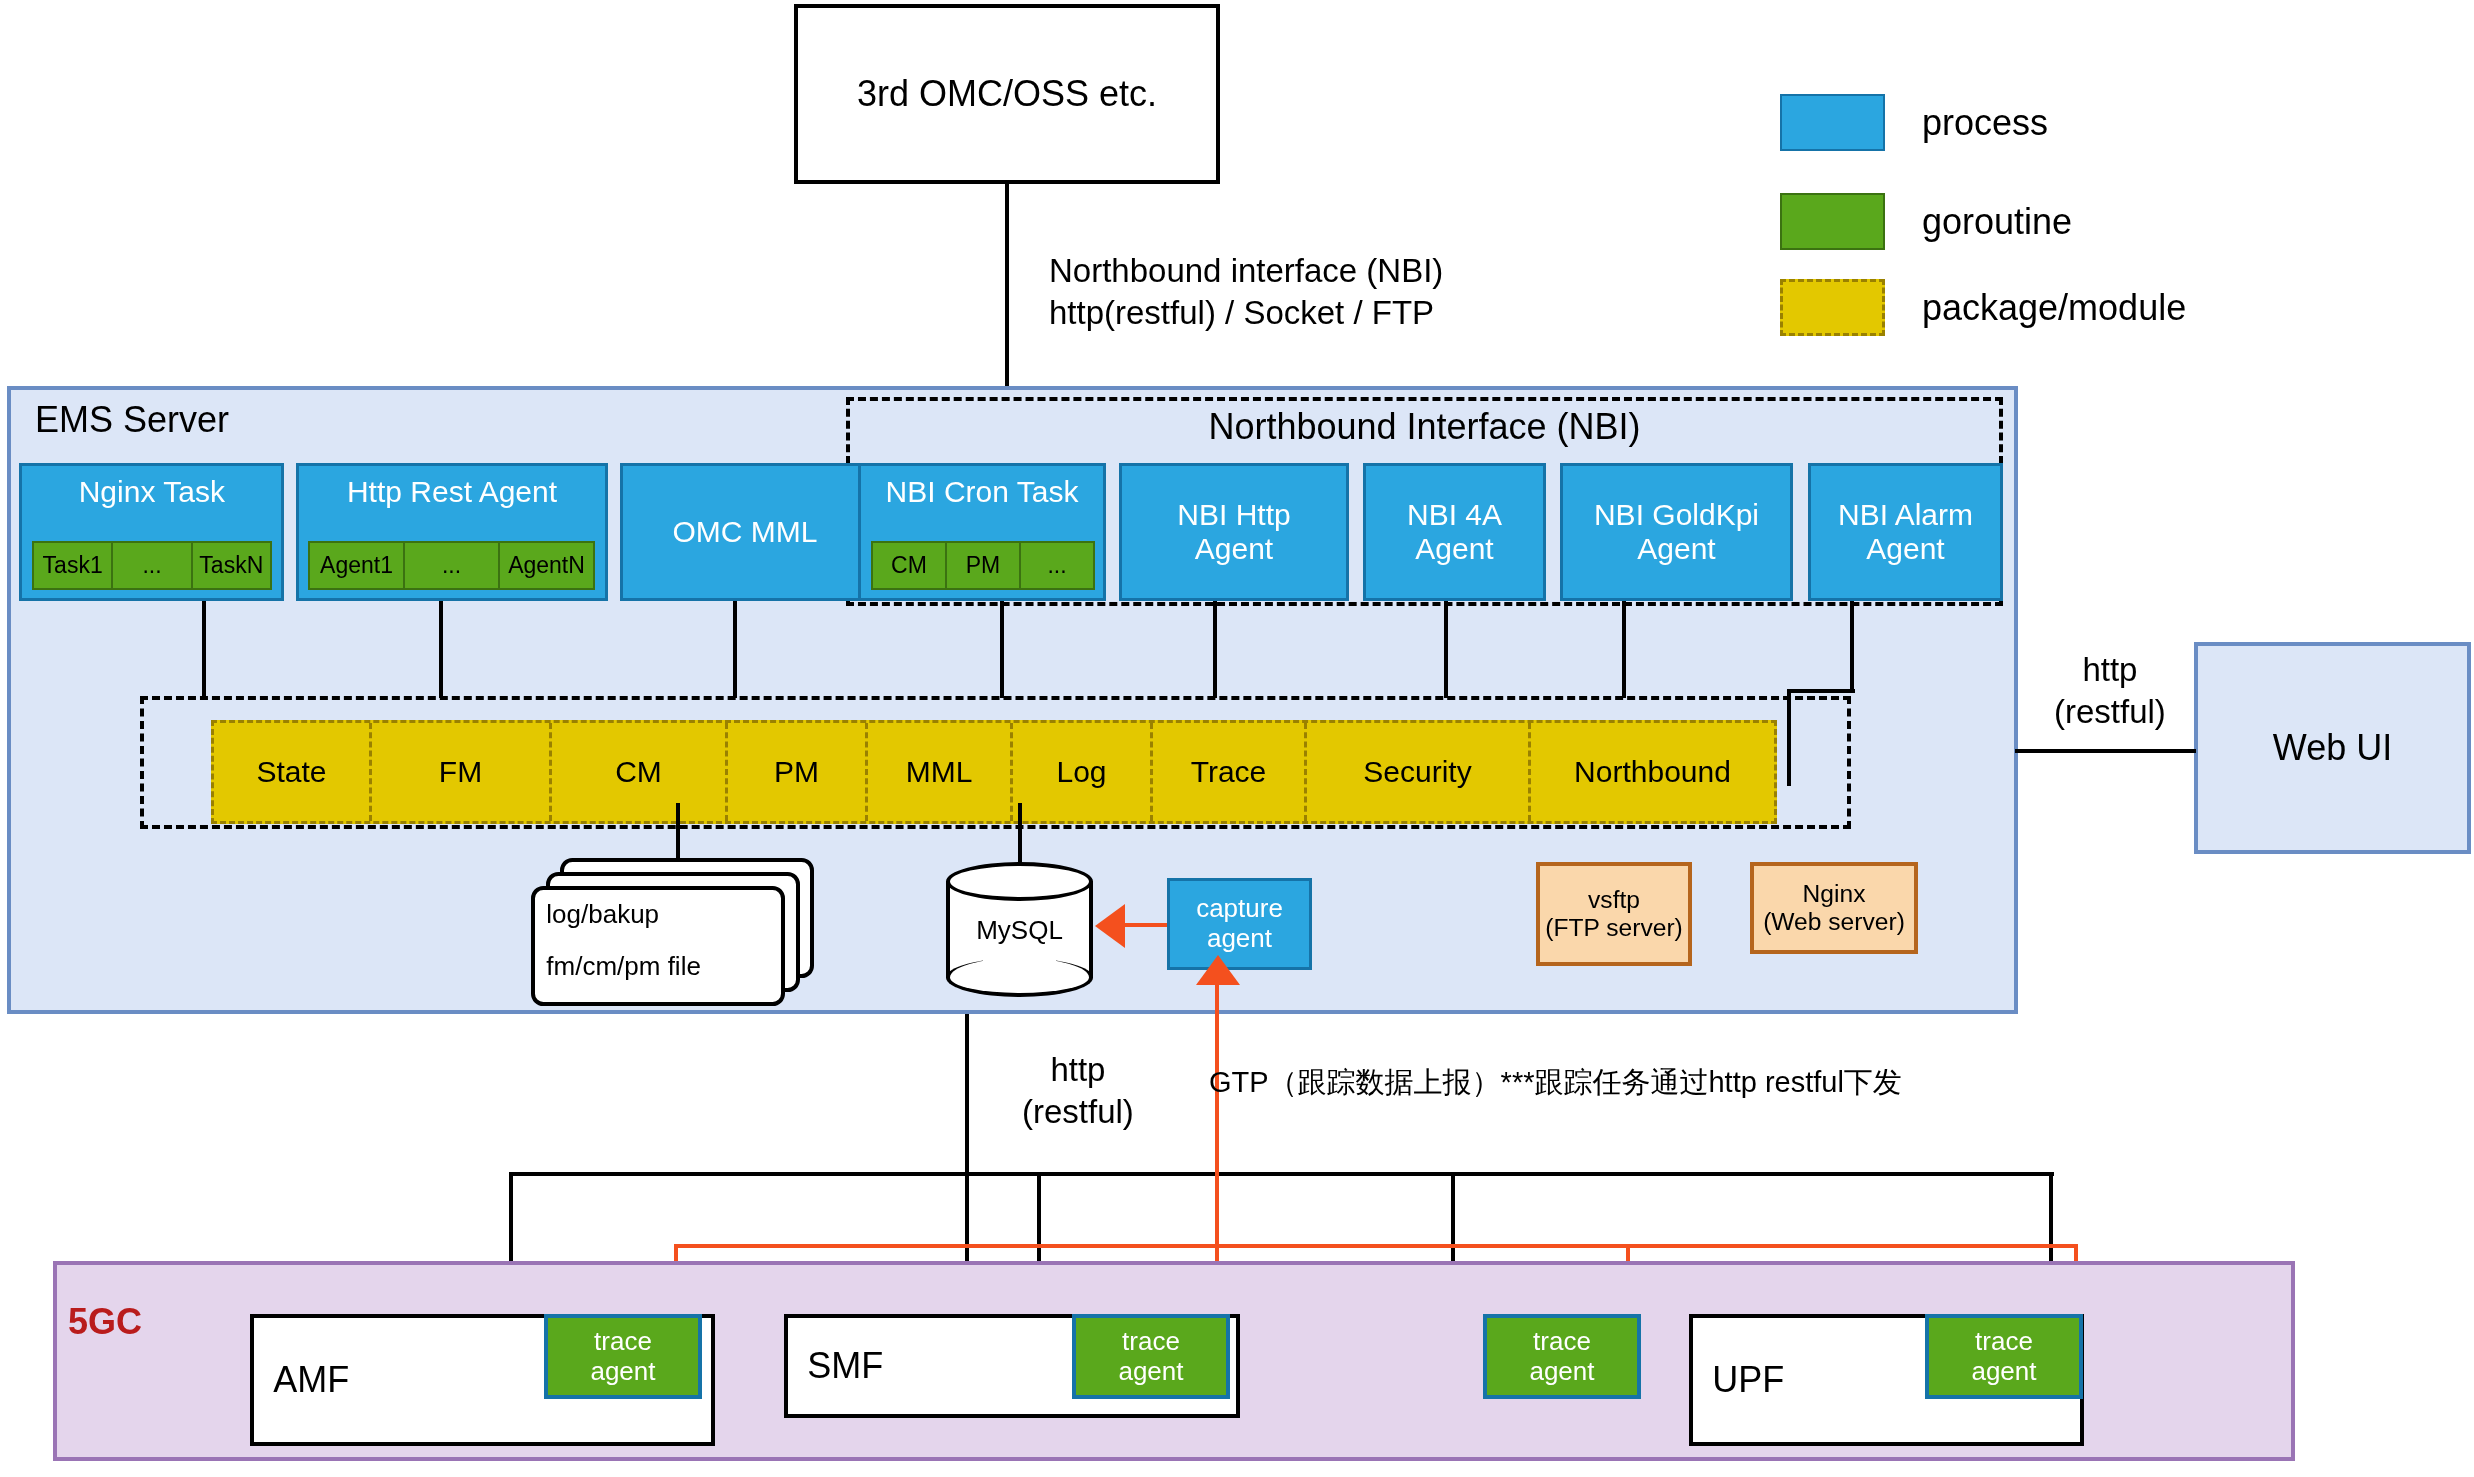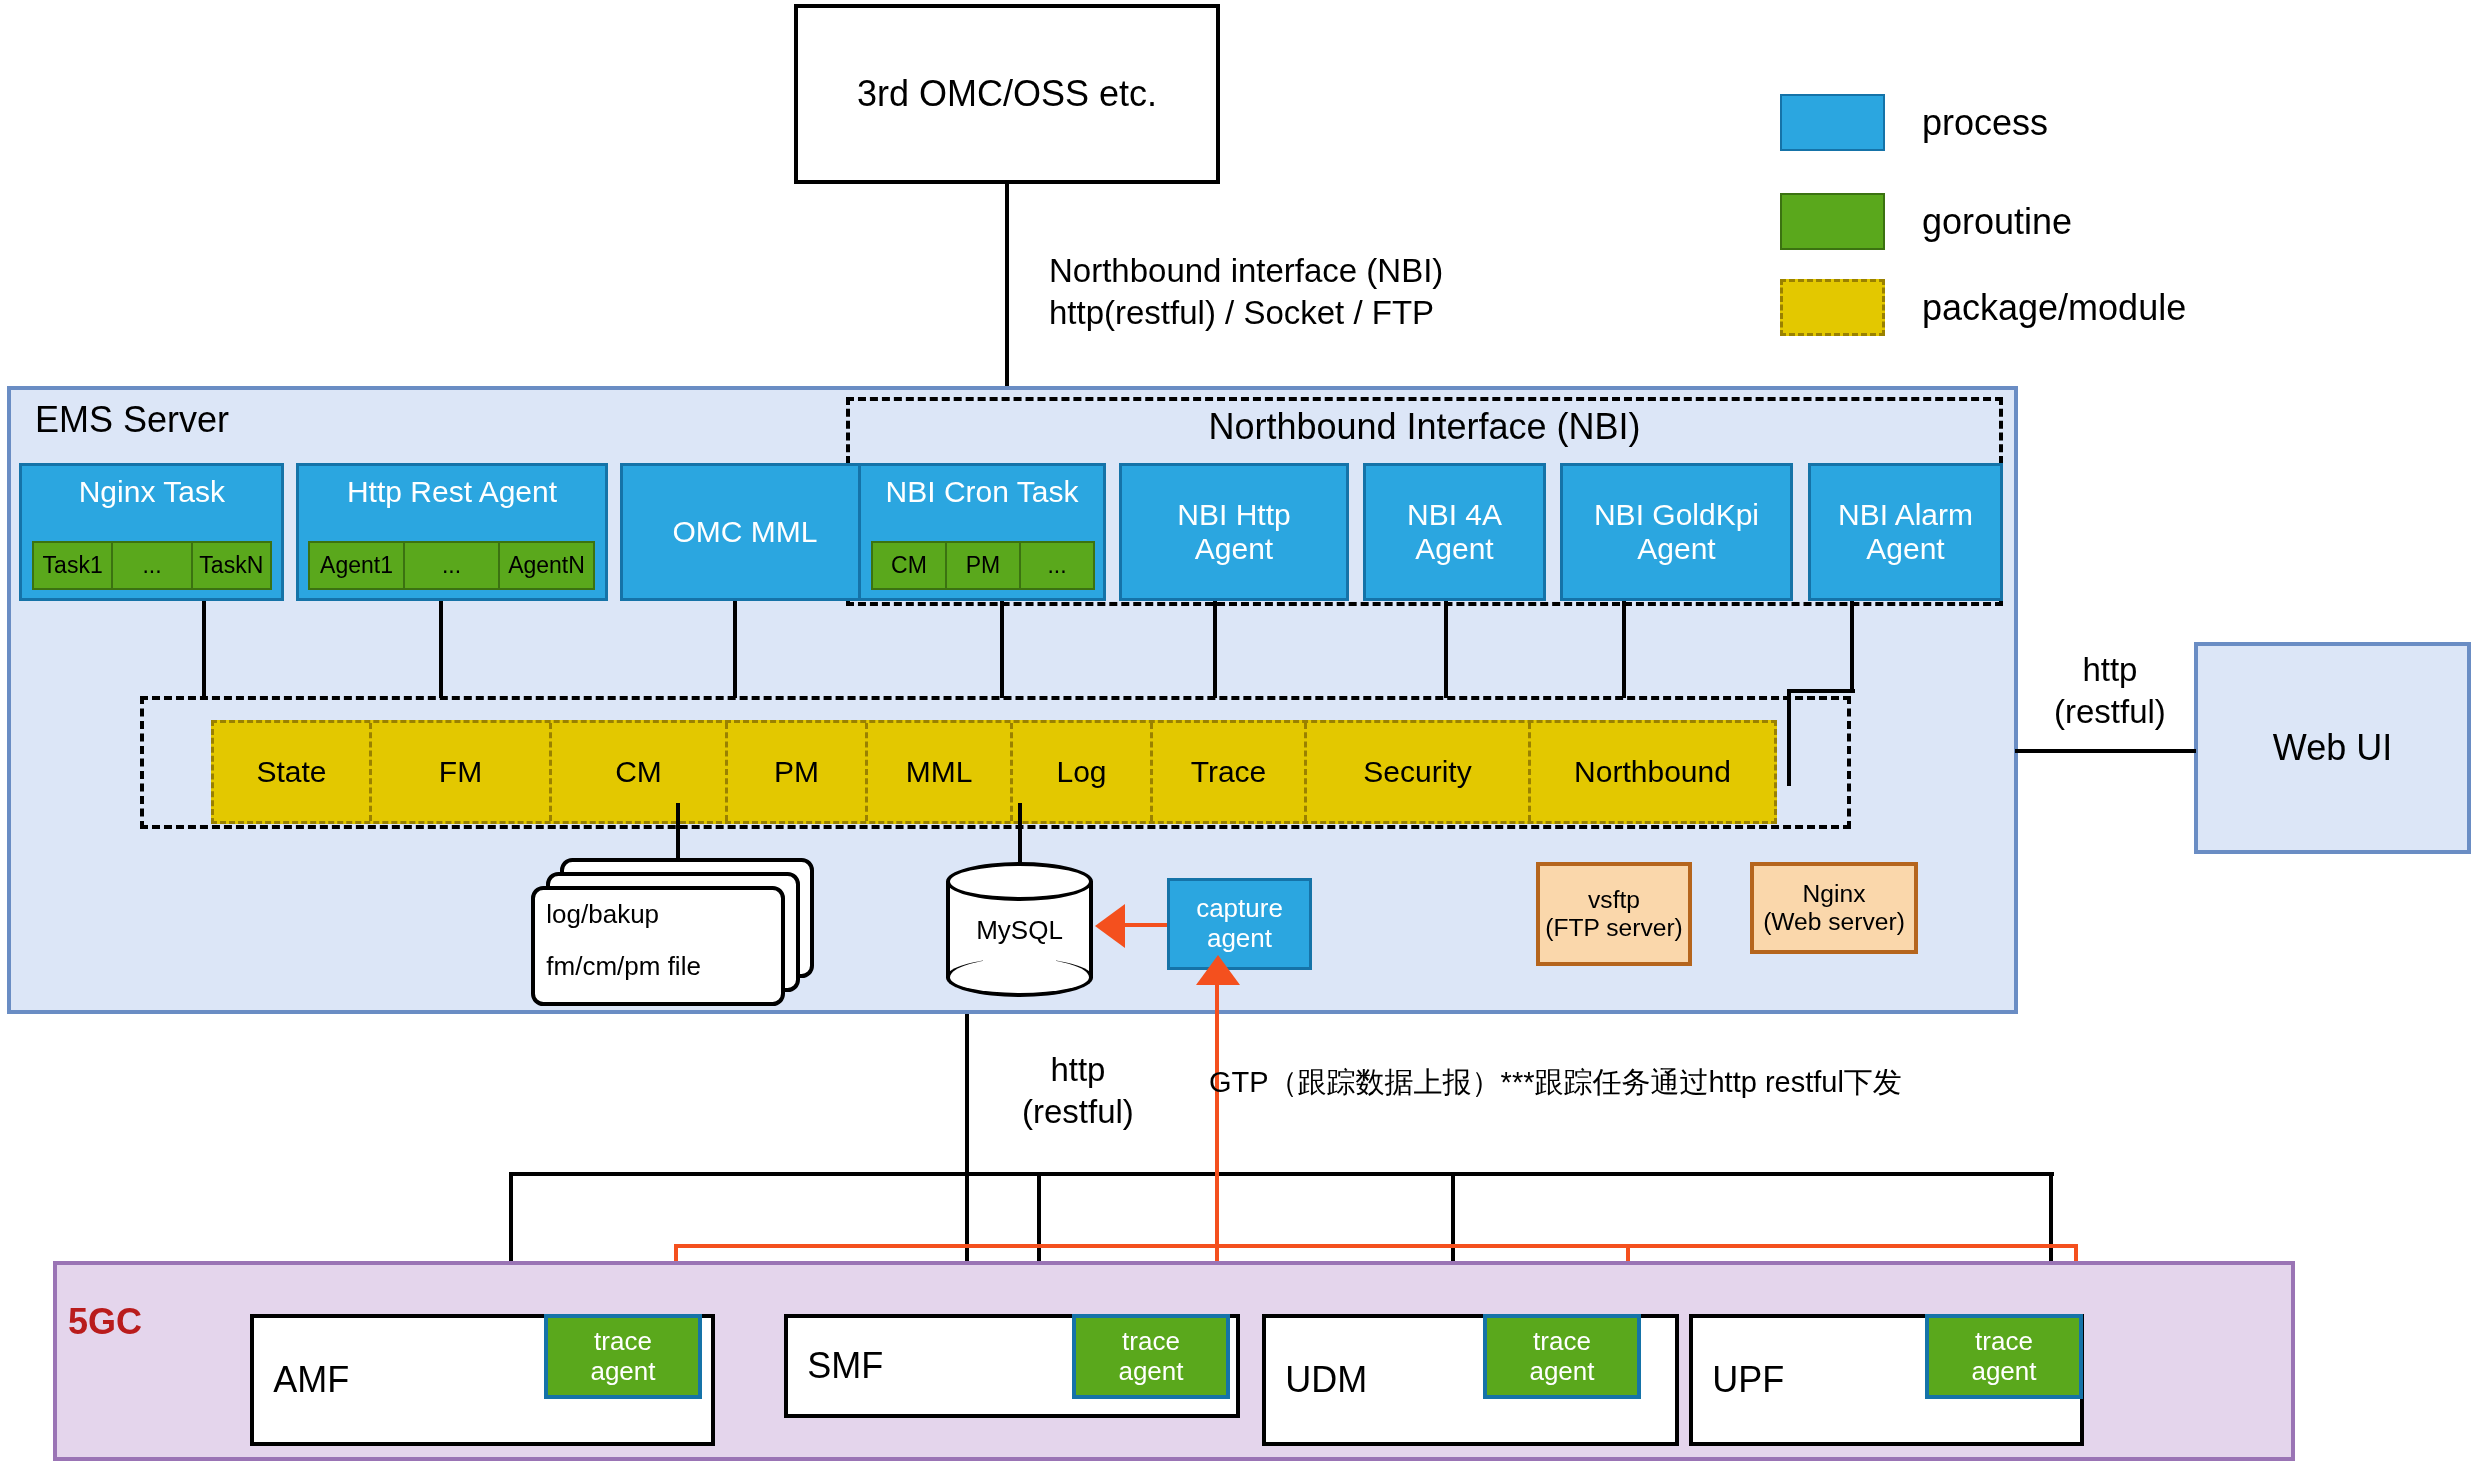--- a/index.html
+++ b/index.html
@@ -254,23 +254,20 @@
   </div>
 
   <div class="abs nfbox" style="left:784px;top:1314px;width:456px;height:104px;">
     <span>SMF</span>
   </div>
   <div class="abs trace ctr" style="left:1072px;top:1314px;width:158px;height:85px;">
     <span style="white-space:pre;">trace
 agent</span>
   </div>
 
-  <div class="abs nfbox" style="left:1262px;top:1314px;width:417px;height:132px;">
-    <span>UDM</span>
-  </div>
   <div class="abs trace ctr" style="left:1483px;top:1314px;width:158px;height:85px;">
     <span style="white-space:pre;">trace
 agent</span>
   </div>
 
   <div class="abs nfbox" style="left:1689px;top:1314px;width:395px;height:132px;">
     <span>UPF</span>
   </div>
   <div class="abs trace ctr" style="left:1925px;top:1314px;width:158px;height:85px;">
     <span style="white-space:pre;">trace

